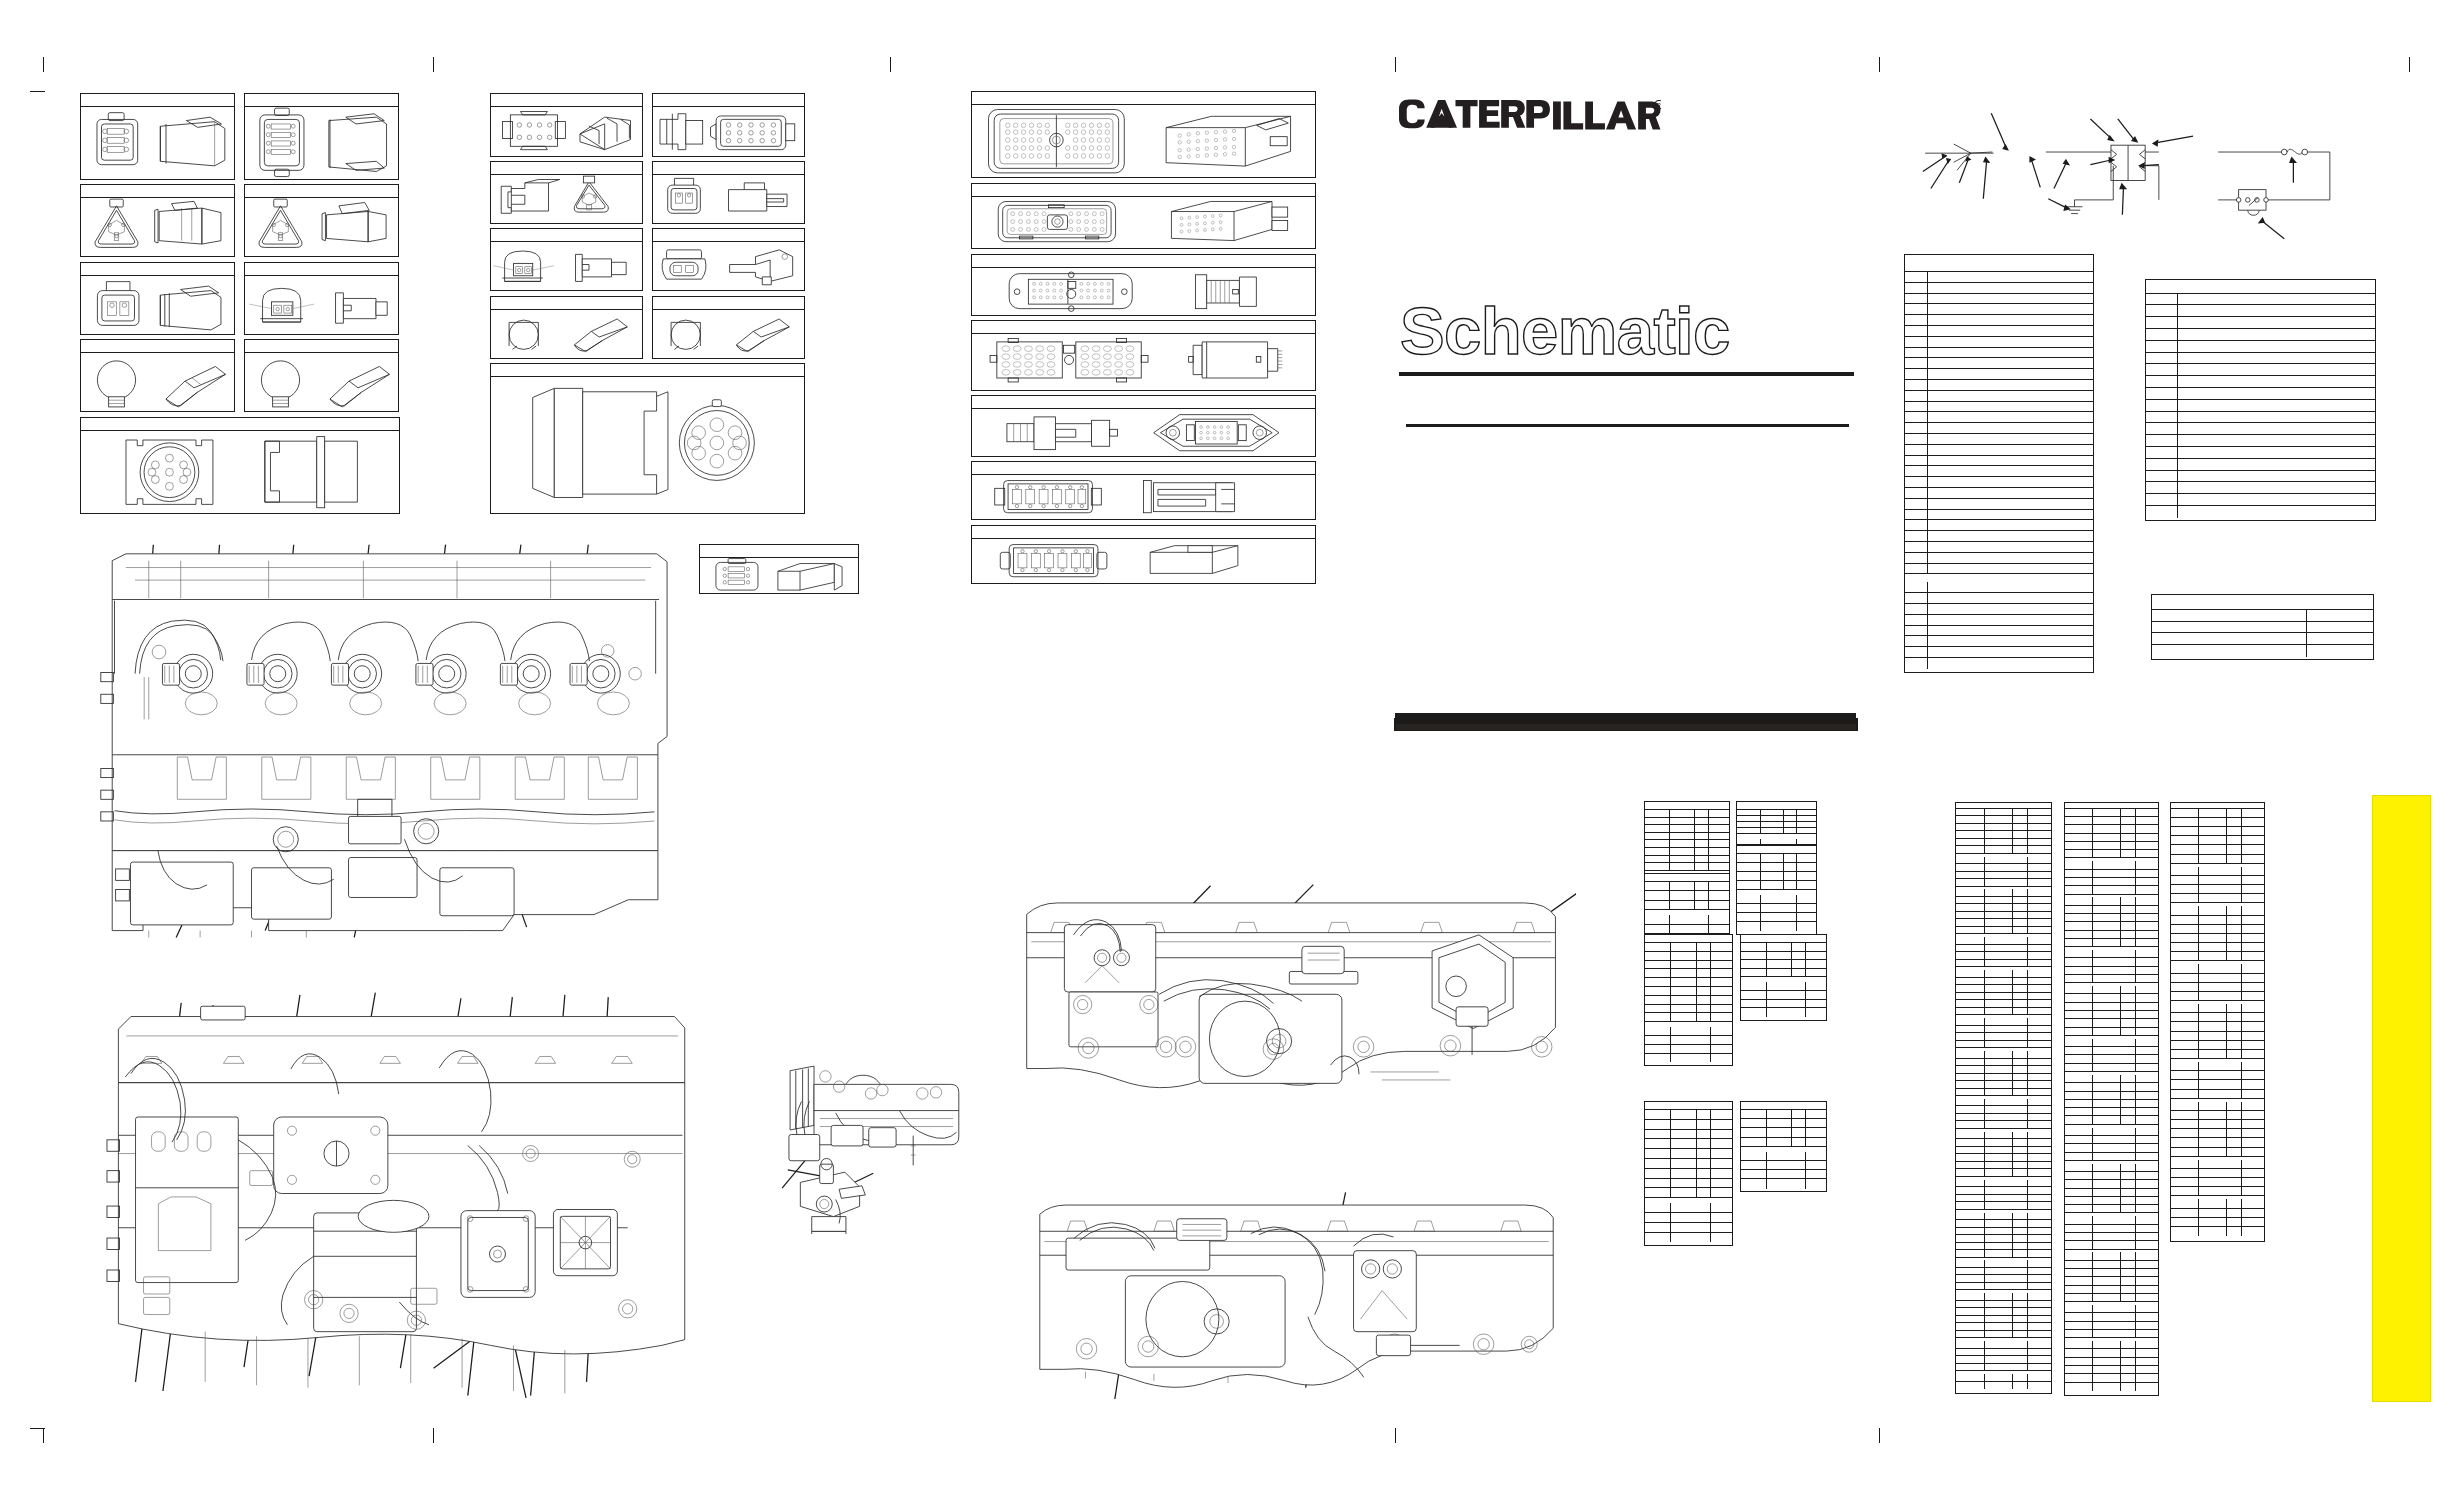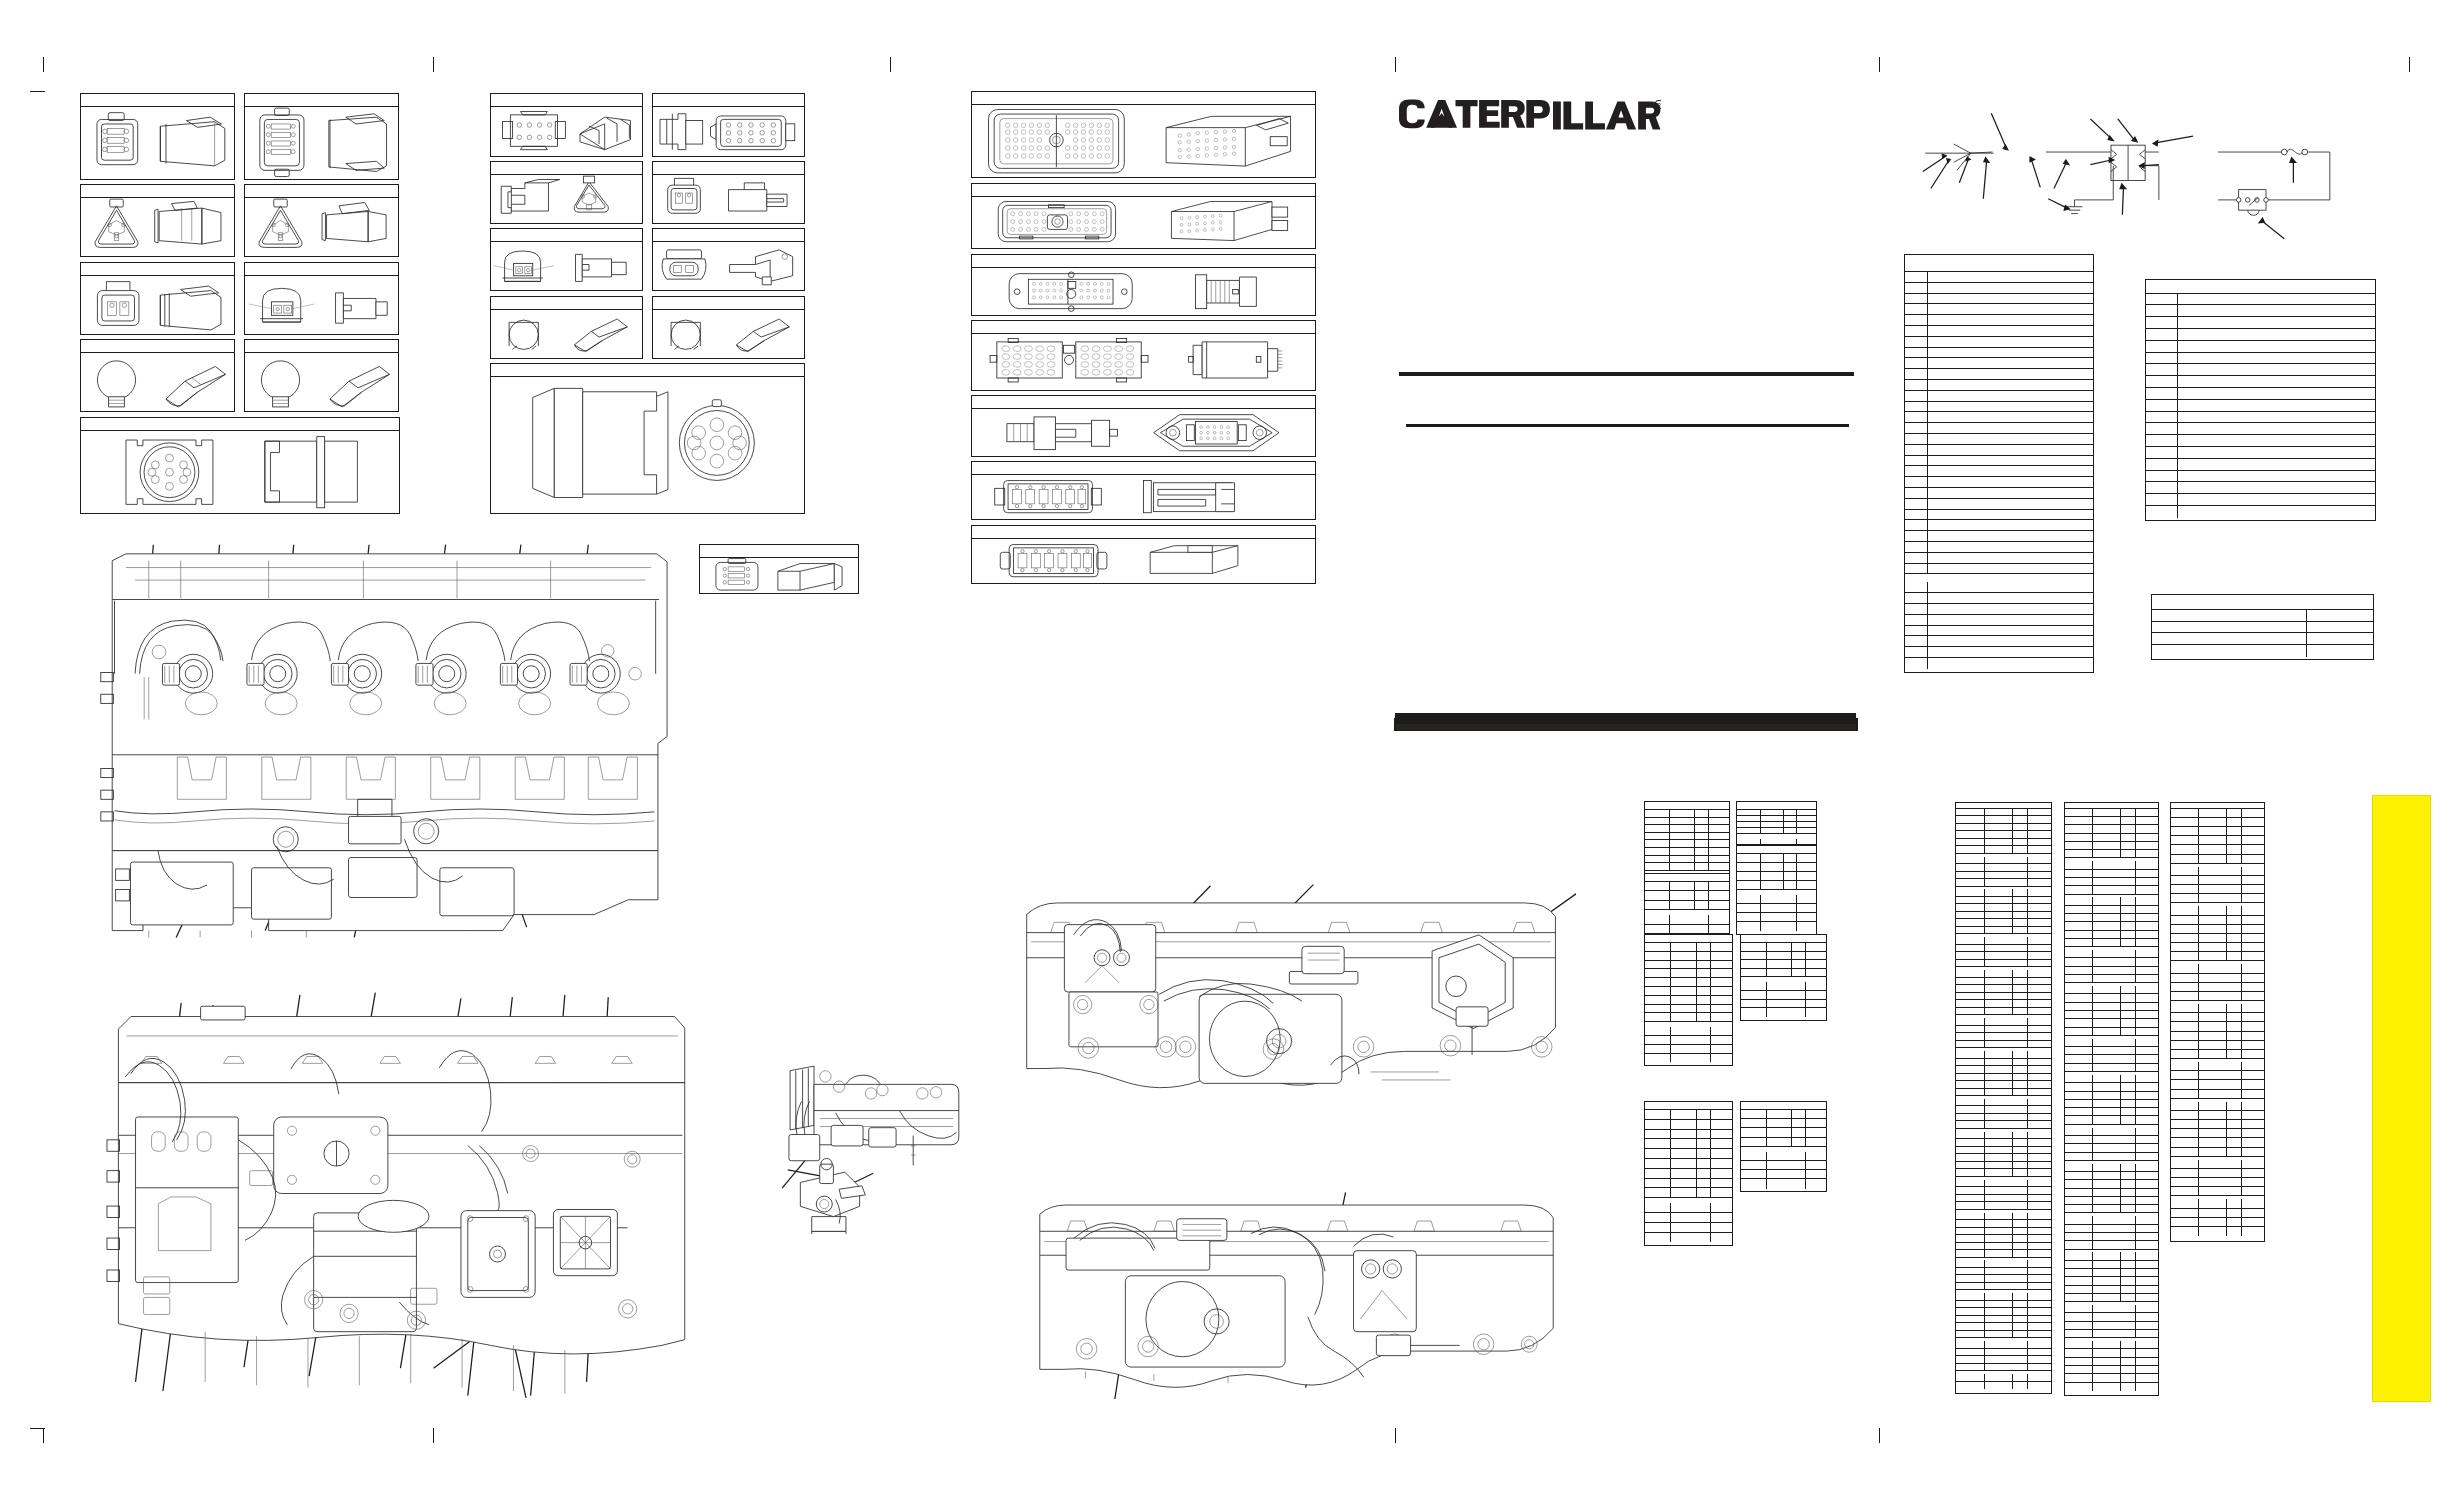--- a/index.html
+++ b/index.html
@@ -123,20 +123,21 @@
         <path d="M104 58 L126 4 L140 4 L162 58 L146 58 L142 46 L124 46 L120 58 Z M128 35 L138 35 L133 21 Z"></path>
 
         <path d="M166 4 L192 4 C203 4 209 11 209 20 C209 27 206 32 200 34 L209 58 L194 58 L187 38 L181 38 L181 58 L166 58 Z M181 16 L181 27 L191 27 C195 27 197 25 197 21 C197 18 195 16 191 16 Z"></path>
       </g>
 
       <circle cx="206" cy="10" r="8" fill="none" stroke="#231f20" stroke-width="2"></circle>
       <text x="206" y="14" font-size="11" text-anchor="middle" fill="#231f20" font-family="Liberation Sans, sans-serif">R</text>
     </svg>
   </div>
 
+  <div class="schematic-word" style="left:1400px;top:297px;">Schematic</div>
 
   <div class="rule" style="left:1399px;top:372px;width:455px;height:4px;"></div>
   <div class="rule" style="left:1406px;top:424px;width:443px;height:2.9px;"></div>
 
   <div class="black-bar" style="left:1394px;top:718px;width:464px;height:12.6px;">
     <div class="bb-inner"></div>
   </div>
   <div class="rule" style="left:1395px;top:713px;width:461px;height:4.6px;"></div>
 
   <div class="yellow-strip" style="left:2372px;top:795px;width:57px;height:605px;"></div>

